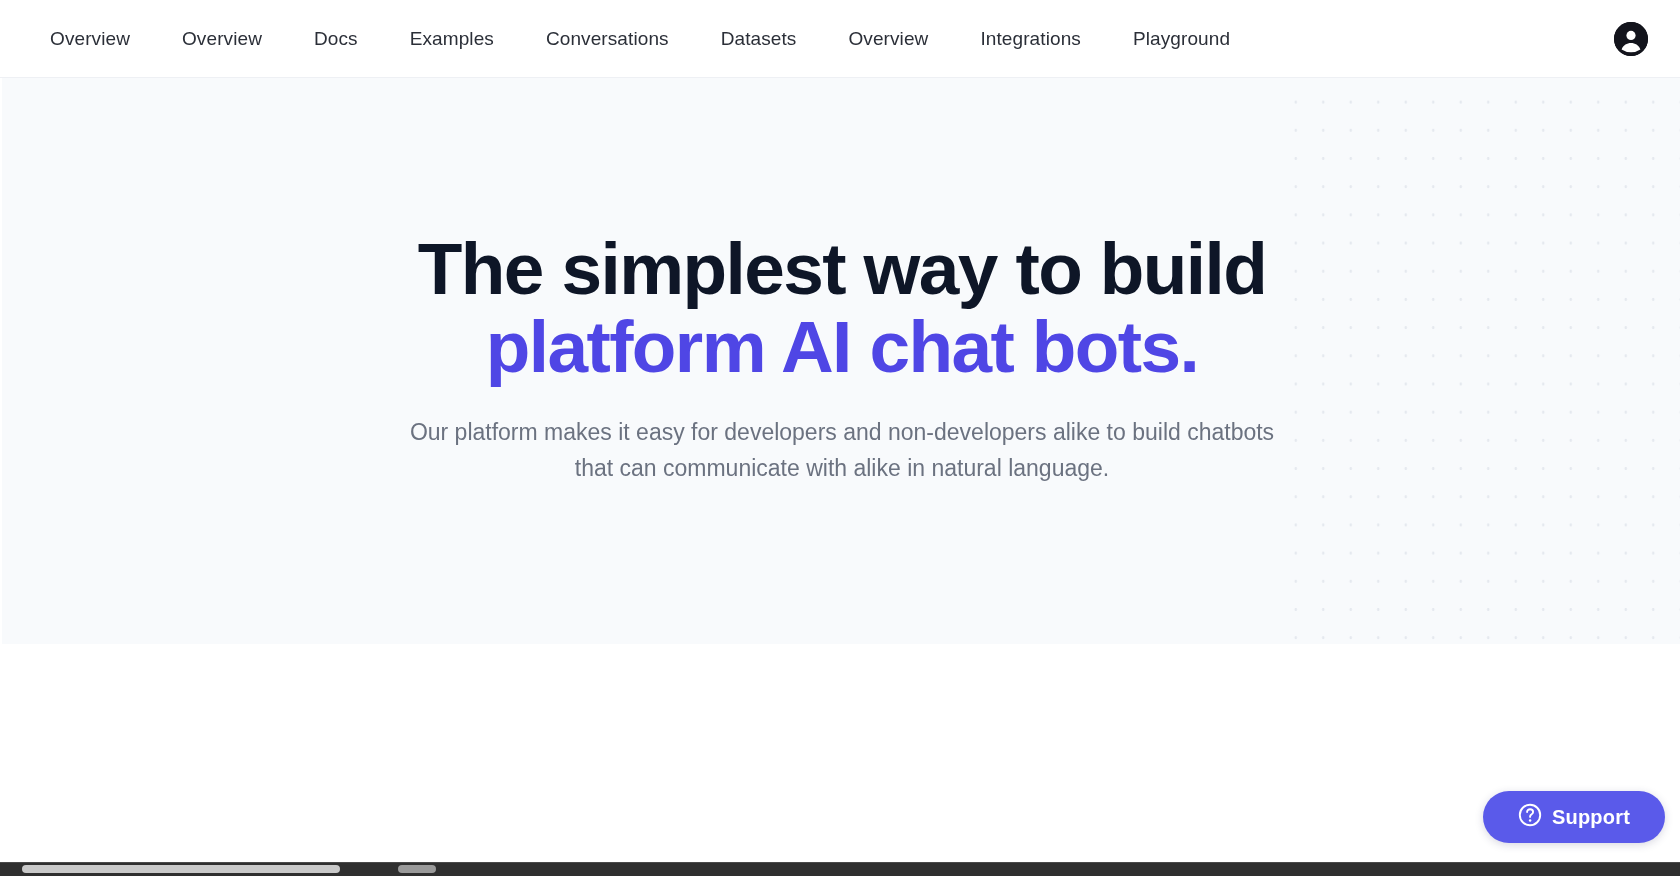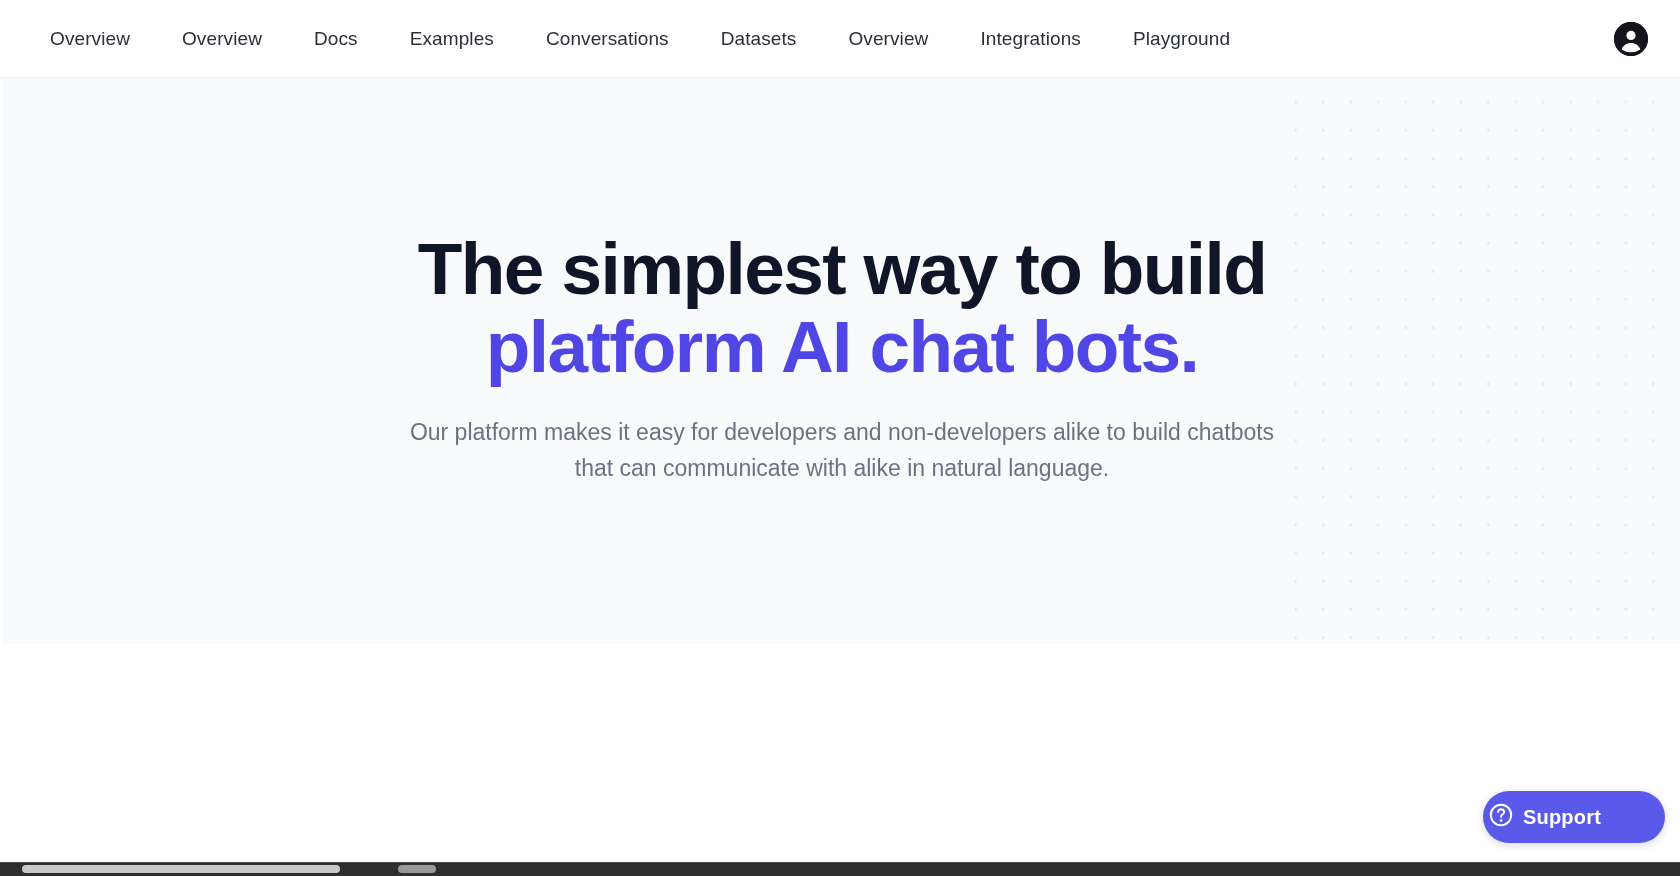--- a/index.html
+++ b/index.html
@@ -157,21 +157,21 @@
     border: none;
     border-radius: 26px;
     background: #5a5aea;
     color: #ffffff;
     font-family: "Liberation Sans", sans-serif;
     font-size: 20px;
     font-weight: bold;
     letter-spacing: 0.2px;
     display: flex;
     align-items: center;
-    justify-content: flex-start;
+    justify-content: center;
     gap: 10px;
     cursor: pointer;
     box-shadow: 0 2px 8px rgba(40, 40, 90, 0.18);
     z-index: 10;
   }
   .support-btn .q-icon { display: block; flex: 0 0 auto; }
 
   
   .scrollbar {
     position: absolute;

